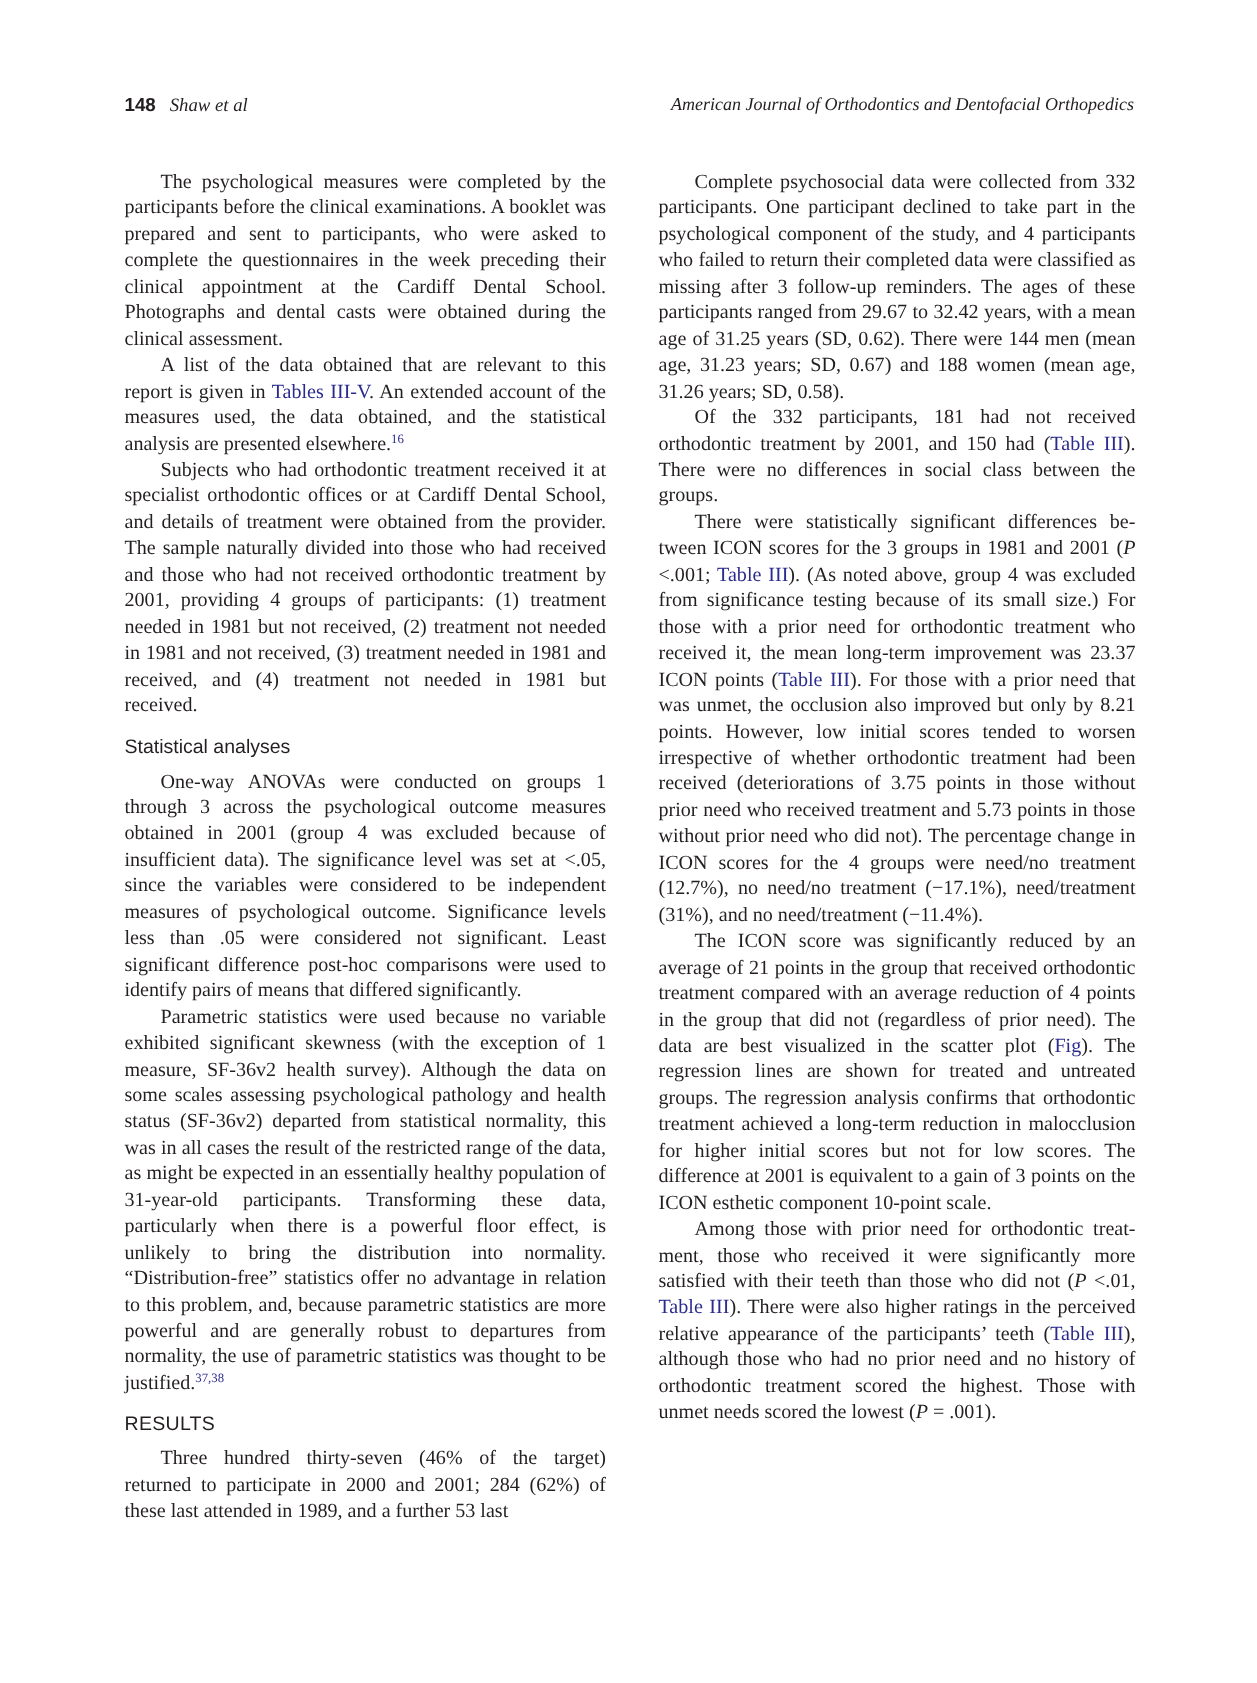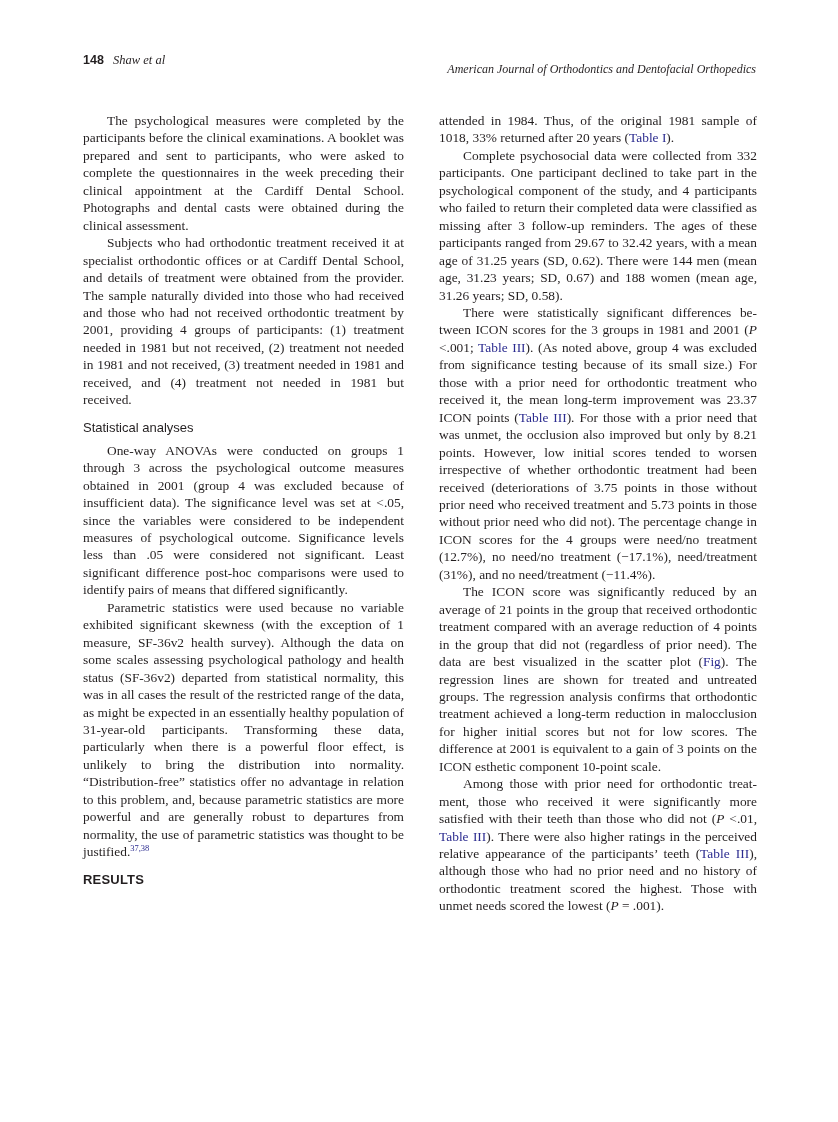--- a/index.html
+++ b/index.html
@@ -11,21 +11,21 @@
       width: 838px;
       height: 1122px;
       position: relative;
       overflow: hidden;
       color: #231f20;
       font-family: "Liberation Serif", "DejaVu Serif", serif;
     }
     .header-left {
       position: absolute;
       left: 83px;
-      top: 52px;
+      top: 62px;
       font-size: 13px;
       line-height: 15px;
     }
     .page-num {
       font-family: "Liberation Sans", "DejaVu Sans", sans-serif;
       font-weight: bold;
       font-size: 12.5px;
       margin-right: 6px;
     }
     .running-author {
@@ -59,21 +59,21 @@
     p.noindent { text-indent: 0; }
     h3 {
       font-family: "Liberation Sans", "DejaVu Sans", sans-serif;
       font-weight: normal;
       font-size: 13px;
       line-height: 17px;
       margin: 10px 0 6px 0;
       color: #231f20;
     }
     h3.caps {
-      font-weight: bold;
+      font-weight: normal;
       letter-spacing: 0.2px;
     }
     .link {
       color: #2b2b8f;
     }
     sup {
       font-size: 8.5px;
       line-height: 0;
       vertical-align: 5px;
       color: #2b2b8f;
@@ -86,26 +86,28 @@
 <div class="header-left">
   <span class="page-num">148</span>
   <span class="running-author">Shaw et al</span>
 </div>
 <div class="header-right">
   <div>American Journal of Orthodontics and Dentofacial Orthopedics</div>
 </div>
 
 <div class="column col-left">
   <p>The psychological measures were completed by the participants before the clinical examinations. A booklet was prepared and sent to participants, who were asked to complete the questionnaires in the week preceding their clinical appointment at the Cardiff Dental School. Photographs and dental casts were obtained during the clinical assessment.</p>
+  <p><span>A list of the data obtained that are relevant to this report is given in </span><span class="link">Tables III-V</span><span>. An extended account of the measures used, the data obtained, and the statistical analysis are presented elsewhere.</span><sup>16</sup></p>
   <p>Subjects who had orthodontic treatment received it at specialist orthodontic offices or at Cardiff Dental School, and details of treatment were obtained from the provider. The sample naturally divided into those who had received and those who had not received orthodon­tic treatment by 2001, providing 4 groups of partici­pants: (1) treatment needed in 1981 but not received, (2) treatment not needed in 1981 and not received, (3) treatment needed in 1981 and received, and (4) treatment not needed in 1981 but received.</p>
   <h3>Statistical analyses</h3>
   <p>One-way ANOVAs were conducted on groups 1 through 3 across the psychological outcome measures obtained in 2001 (group 4 was excluded because of insufficient data). The significance level was set at &lt;.05, since the variables were considered to be inde­pendent measures of psychological outcome. Signifi­cance levels less than .05 were considered not signifi­cant. Least significant difference post-hoc comparisons were used to identify pairs of means that differed significantly.</p>
   <p><span>Parametric statistics were used because no variable exhibited significant skewness (with the exception of 1 measure, SF-36v2 health survey). Although the data on some scales assessing psychological pathology and health status (SF-36v2) departed from statistical nor­mality, this was in all cases the result of the restricted range of the data, as might be expected in an essentially healthy population of 31-year-old participants. Trans­forming these data, particularly when there is a power­ful floor effect, is unlikely to bring the distribution into normality. “Distribution-free” statistics offer no advan­tage in relation to this problem, and, because parametric statistics are more powerful and are generally robust to departures from normality, the use of parametric statis­tics was thought to be justified.</span><sup>37,38</sup></p>
   <h3 class="caps">RESULTS</h3>
+  <p>Three hundred thirty-seven (46% of the target) returned to participate in 2000 and 2001; 284 (62%) of these last attended in 1989, and a further 53 last</p>
 </div>
 
 <div class="column col-right">
-  <p class="noindent"><span>attended in 1984. Thus, of the original 1981 sample of 1018, 33% returned after 20 years (</span><span class="link">Table I</span><span>).</span></p>
   <p>Complete psychosocial data were collected from 332 participants. One participant declined to take part in the psychological component of the study, and 4 participants who failed to return their completed data were classified as missing after 3 follow-up reminders. The ages of these participants ranged from 29.67 to 32.42 years, with a mean age of 31.25 years (SD, 0.62). There were 144 men (mean age, 31.23 years; SD, 0.67) and 188 women (mean age, 31.26 years; SD, 0.58).</p>
+  <p><span>Of the 332 participants, 181 had not received orthodontic treatment by 2001, and 150 had (</span><span class="link">Table III</span><span>). There were no differences in social class between the groups.</span></p>
   <p><span>There were statistically significant differences be­tween ICON scores for the 3 groups in 1981 and 2001 (</span><i>P</i><span> &lt;.001; </span><span class="link">Table III</span><span>). (As noted above, group 4 was excluded from significance testing because of its small size.) For those with a prior need for orthodontic treatment who received it, the mean long-term im­provement was 23.37 ICON points (</span><span class="link">Table III</span><span>). For those with a prior need that was unmet, the occlusion also improved but only by 8.21 points. However, low initial scores tended to worsen irrespective of whether orthodontic treatment had been received (deteriorations of 3.75 points in those without prior need who received treatment and 5.73 points in those without prior need who did not). The percentage change in ICON scores for the 4 groups were need/no treatment (12.7%), no need/no treatment (−17.1%), need/treatment (31%), and no need/treatment (−11.4%).</span></p>
   <p><span>The ICON score was significantly reduced by an average of 21 points in the group that received orth­odontic treatment compared with an average reduction of 4 points in the group that did not (regardless of prior need). The data are best visualized in the scatter plot (</span><span class="link">Fig</span><span>). The regression lines are shown for treated and untreated groups. The regression analysis confirms that orthodontic treatment achieved a long-term reduction in malocclusion for higher initial scores but not for low scores. The difference at 2001 is equivalent to a gain of 3 points on the ICON esthetic component 10-point scale.</span></p>
   <p><span>Among those with prior need for orthodontic treat­ment, those who received it were significantly more satisfied with their teeth than those who did not (</span><i>P</i><span> &lt;.01, </span><span class="link">Table III</span><span>). There were also higher ratings in the perceived relative appearance of the participants’ teeth (</span><span class="link">Table III</span><span>), although those who had no prior need and no history of orthodontic treatment scored the highest. Those with unmet needs scored the lowest (</span><i>P</i><span> = .001).</span></p>
 </div>
 
 </body></html>

